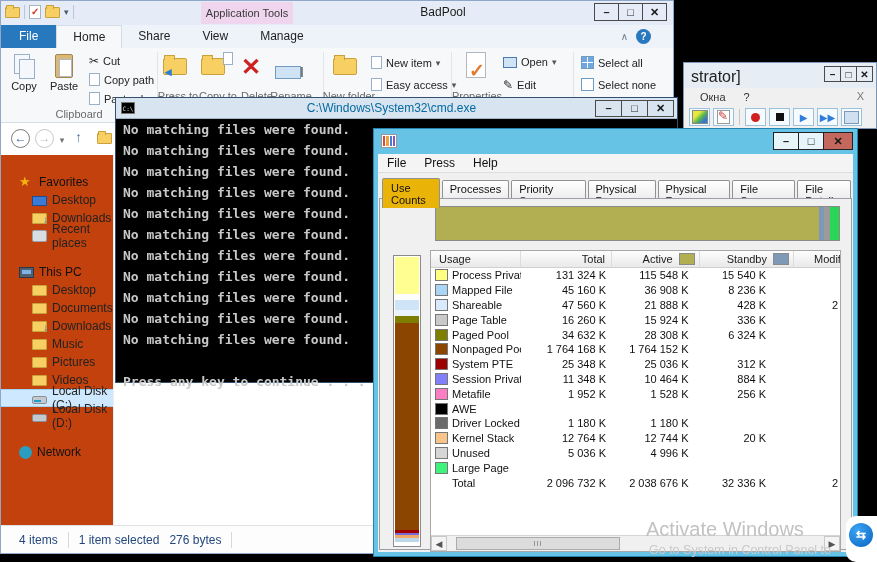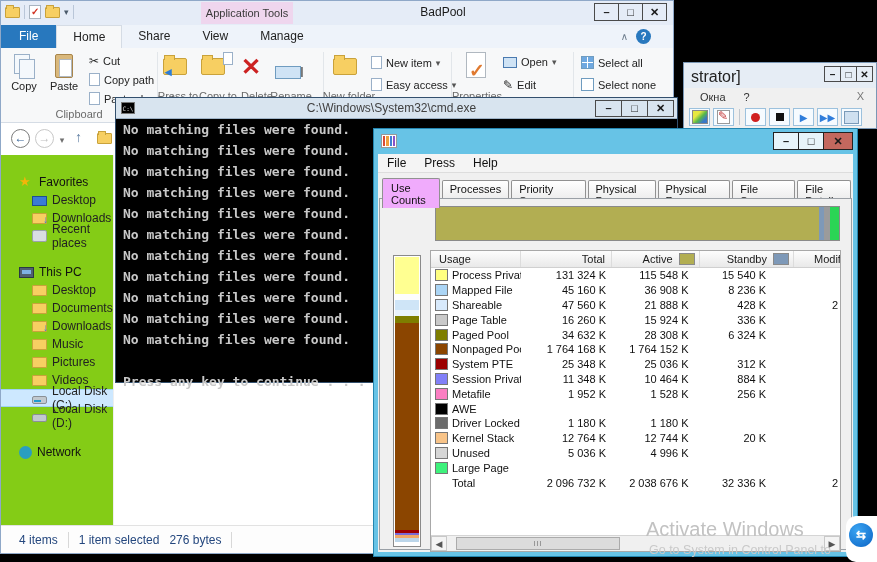--- a/index.html
+++ b/index.html
@@ -65,21 +65,21 @@
        linear-gradient(#fff,#fff) , #2d7cd6; position:relative; }
   .ic-grid.fill { background:#6fa8e0; }
   .ic-grid:after { content:""; position:absolute; left:5px; top:0; bottom:0; width:1px; background:#fff; }
   .ic-grid:before { content:""; position:absolute; top:5px; left:0; right:0; height:1px; background:#fff; }
   .ic-win { width:14px; height:11px; background:#cfe3f5; border:1px solid #4a7ab0; }
   .caret { color:#555; font-size:9px; }
   
   .navrow { position:absolute; left:0; top:122px; right:0; height:32px; background:#fff; }
   .navc { position:absolute; width:19px; height:19px; border-radius:50%; text-align:center; line-height:17px; font-size:12px; }
   
-  .sidebar { position:absolute; left:0; top:154px; width:112px; bottom:28px; background:#84cc16; padding-top:18px; }
+  .sidebar { position:absolute; left:0; top:154px; width:112px; bottom:28px; background:#c2410c; padding-top:18px; }
   .sb-sec { height:18px; display:flex; align-items:center; gap:5px; padding-left:18px; font-size:12px; color:#111; }
   .sb-item { height:18px; display:flex; align-items:center; gap:5px; padding-left:31px; font-size:12px; color:#222; }
   .sb-item.selected { background:#cde8ff; border-top:1px solid #9fd3f2; border-bottom:1px solid #9fd3f2; }
   .sb-gap { height:18px; }
   .sic { width:15px; height:13px; position:relative; flex:0 0 auto; }
   .sic-star:after { content:"★"; color:#f5b40a; font-size:13px; position:absolute; top:-2px; }
   .sic-monitor { background:#3a7bd5; border:1px solid #1d4e91; height:10px; margin-top:1px; }
   .sic-pc { background:#506070; border:1px solid #2a3845; height:11px; }
   .sic-pc:after { content:""; position:absolute; left:2px; top:2px; right:2px; bottom:3px; background:#7fb2e5; }
   .sic-folder, .sic-folder-desktop, .sic-folder-doc, .sic-folder-music, .sic-folder-pic, .sic-folder-video, .sic-folder-down
@@ -112,21 +112,21 @@
   .dot-rec { width:9px; height:9px; border-radius:50%; background:#d02020; }
   .sq-stop { width:8px; height:8px; background:#111; }
   .tri-play { color:#2f7ddb; font-size:10px; }
   .ic-export { width:15px; height:13px; background:#cfe0f0; border:1px solid #7a9ab8; }
 
   
   .cmd { position:absolute; left:115px; top:97px; width:563px; height:286px; border:1px solid #33506e; background:#000; z-index:3; }
   .cmd-title { position:absolute; left:0; top:0; right:0; height:21px; background:#d8e4ef; border-bottom:1px solid #9fb4c8; }
   .cmd-ico { position:absolute; left:5px; top:4px; width:14px; height:12px; background:#000; border:1px solid #777;
              color:#ddd; font-size:6px; line-height:11px; text-align:center; font-family:"DejaVu Sans Mono", monospace; }
-  .cmd-cap { position:absolute; left:100px; right:110px; top:3px; text-align:center; font-size:12px; color:#404040; }
+  .cmd-cap { position:absolute; left:100px; right:110px; top:3px; text-align:center; font-size:12px; color:#0369a1; }
   .cmd-btns { position:absolute; right:3px; top:2px; display:flex; }
   .cmd-btns .wbtn { width:27px; height:17px; line-height:15px; background:#d8e4ef; }
   .cmd-body { position:absolute; left:0; top:21px; right:0; bottom:0; background:#000; padding:3px 7px;
               font-family:"DejaVu Sans Mono", monospace; font-size:13px; font-weight:700; color:#c8c8c8; }
   .cline { height:21px; white-space:pre; }
 
   
   .rammap { position:absolute; left:373px; top:128px; width:485px; height:429px; background:#67c3e6;
             border:1px solid #2486b0; z-index:4; }
   .rm-title { position:absolute; left:0; top:0; right:0; height:25px; }
@@ -135,21 +135,21 @@
   .rm-cap { position:absolute; left:60px; right:100px; top:5px; text-align:center; font-size:13px; color:#07303f; }
   .rm-btns { position:absolute; right:4px; top:3px; display:flex; }
   .rm-btns .wbtn { width:26px; height:18px; background:#e7f4fa; border-color:#222; line-height:16px; }
   .rm-btns .wbtn.close { width:30px; background:#c4685e; }
   .rm-inner { position:absolute; left:4px; right:4px; top:25px; bottom:4px; background:#f0f0f0; }
   .rm-menu { height:19px; background:#f4f4f4; border-bottom:1px solid #ddd; display:flex; gap:0; align-items:center; font-size:12px; color:#111; }
   .rm-menu span { padding:0 9px; }
   .rm-tabs { position:absolute; left:4px; top:26px; display:flex; }
   .rmtab { padding:2px 7px 1px 7px; font-size:11px; color:#111; border:1px solid #919191; border-bottom:none;
            background:linear-gradient(#ffffff,#e4e4e4); margin-right:2px; border-radius:2px 2px 0 0; }
-  .rmtab.active { background:#f0abfc; padding:3px 8px 2px 8px; margin-top:-2px; position:relative; z-index:1; }
+  .rmtab.active { background:#eab308; padding:3px 8px 2px 8px; margin-top:-2px; position:relative; z-index:1; }
   .rm-panel { position:absolute; left:1px; right:1px; top:44px; bottom:2px; border:1px solid #9aa0a6; background:#f0f0f0; }
   .rm-graph { position:absolute; left:55px; top:7px; width:405px; height:35px; border:1px solid #8a8a8a; background:#fff; display:flex; }
   .rm-graph div { height:100%; }
   .rm-sidebar { position:absolute; left:13px; top:56px; width:28px; height:292px; border:1px solid #8a8a8a; background:#fff;
                 display:flex; flex-direction:column; padding:1px; }
   .rm-sidebar div { width:100%; }
   .rm-table { position:absolute; left:50px; top:51px; width:411px; height:302px; border:1px solid #a8a8a8; background:#fff; overflow:hidden; }
   .thead { display:flex; height:17px; background:linear-gradient(#fdfdfd,#e9e9e9); border-bottom:1px solid #d0d0d0; font-size:11px; color:#1a1a1a; }
   .th { border-right:1px solid #dcdcdc; display:flex; align-items:center; }
   .th-usage { width:90px; padding-left:8px; }

